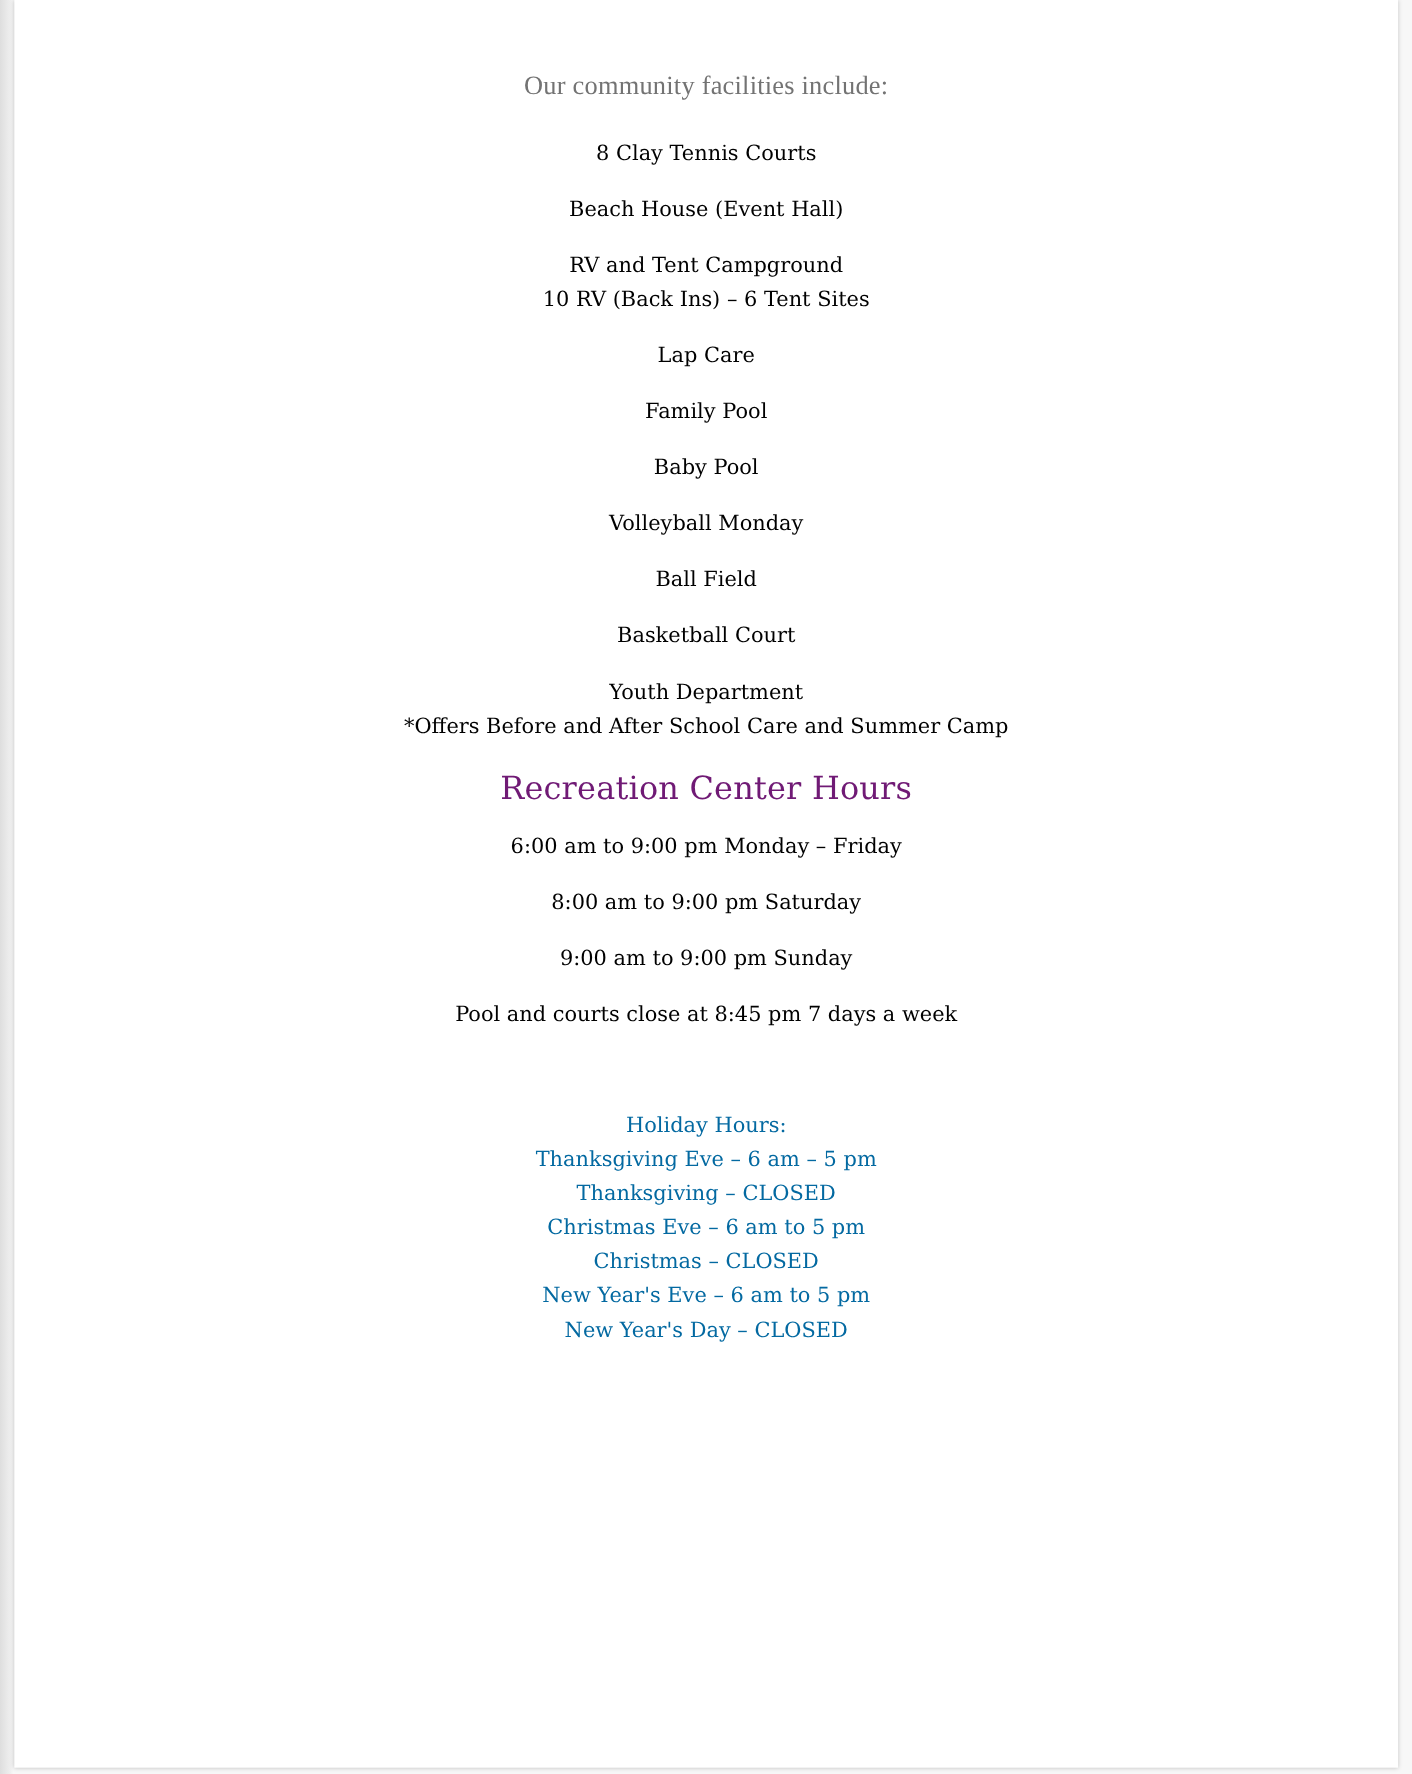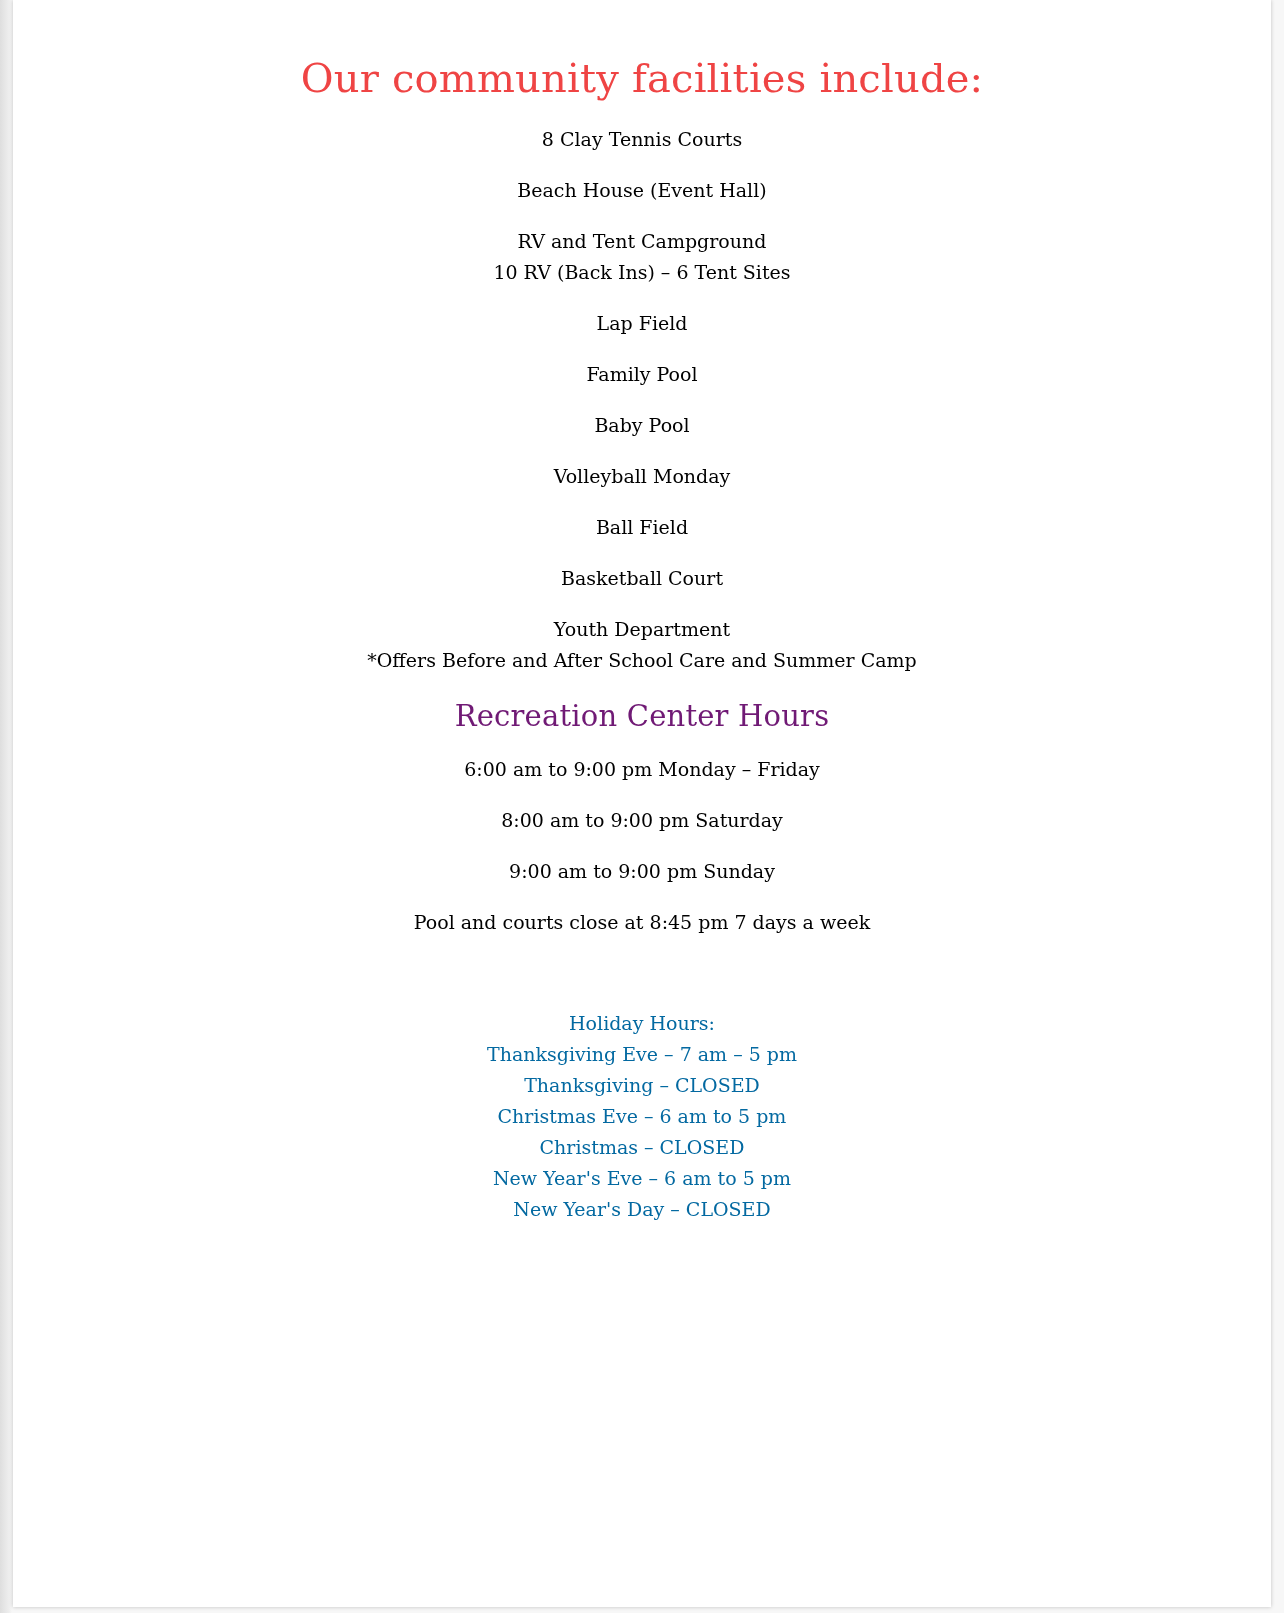--- a/index.html
+++ b/index.html
@@ -21,26 +21,27 @@
     right: 13px;
     top: 0;
     bottom: 6px;
     background: #ffffff;
     box-shadow: 0 0 4px rgba(0,0,0,0.22);
     box-sizing: border-box;
     padding: 58px 50px 40px 50px;
     text-align: center;
   }
   h1.doc-h1 {
-    font-size: 40px;
+    font-size: 24px;
     font-weight: 400;
-    color: #ef4444;
+    color: #737373;
     margin: 0 0 26px 0;
     line-height: 40px;
     letter-spacing: 0.2px;
+    font-family: Liberation Serif, serif;
   }
   h2.doc-h2 {
     font-size: 29px;
     font-weight: 400;
     color: #701a75;
     margin: 10px 0 18px 0;
     line-height: 40px;
     letter-spacing: 0.2px;
   }
   p.item {
@@ -68,21 +69,21 @@
     <h1 class="doc-h1">Our community facilities include:</h1>
 
     <p class="item">8 Clay Tennis Courts</p>
     <p class="item">Beach House (Event Hall)</p>
 
     <p class="item">
       <span class="line">RV and Tent Campground</span>
       <span class="line">10 RV (Back Ins) – 6 Tent Sites</span>
     </p>
 
-    <p class="item">Lap Field</p>
+    <p class="item">Lap Care</p>
     <p class="item">Family Pool</p>
     <p class="item">Baby Pool</p>
     <p class="item">Volleyball Monday</p>
     <p class="item">Ball Field</p>
     <p class="item">Basketball Court</p>
 
     <p class="item">
       <span class="line">Youth Department</span>
       <span class="line">*Offers Before and After School Care and Summer Camp</span>
     </p>
@@ -90,21 +91,21 @@
     <h2 class="doc-h2">Recreation Center Hours</h2>
 
     <p class="item">6:00 am to 9:00 pm Monday – Friday</p>
     <p class="item">8:00 am to 9:00 pm Saturday</p>
     <p class="item">9:00 am to 9:00 pm Sunday</p>
 
     <p class="item note">Pool and courts close at 8:45 pm 7 days a week</p>
 
     <div class="holiday">
       <p class="hline">Holiday Hours:</p>
-      <p class="hline">Thanksgiving Eve – 7 am – 5 pm</p>
+      <p class="hline">Thanksgiving Eve – 6 am – 5 pm</p>
       <p class="hline">Thanksgiving – CLOSED</p>
       <p class="hline">Christmas Eve – 6 am to 5 pm</p>
       <p class="hline">Christmas – CLOSED</p>
       <p class="hline">New Year's Eve – 6 am to 5 pm</p>
       <p class="hline">New Year's Day – CLOSED</p>
     </div>
 
   </div>
 </div>
 

